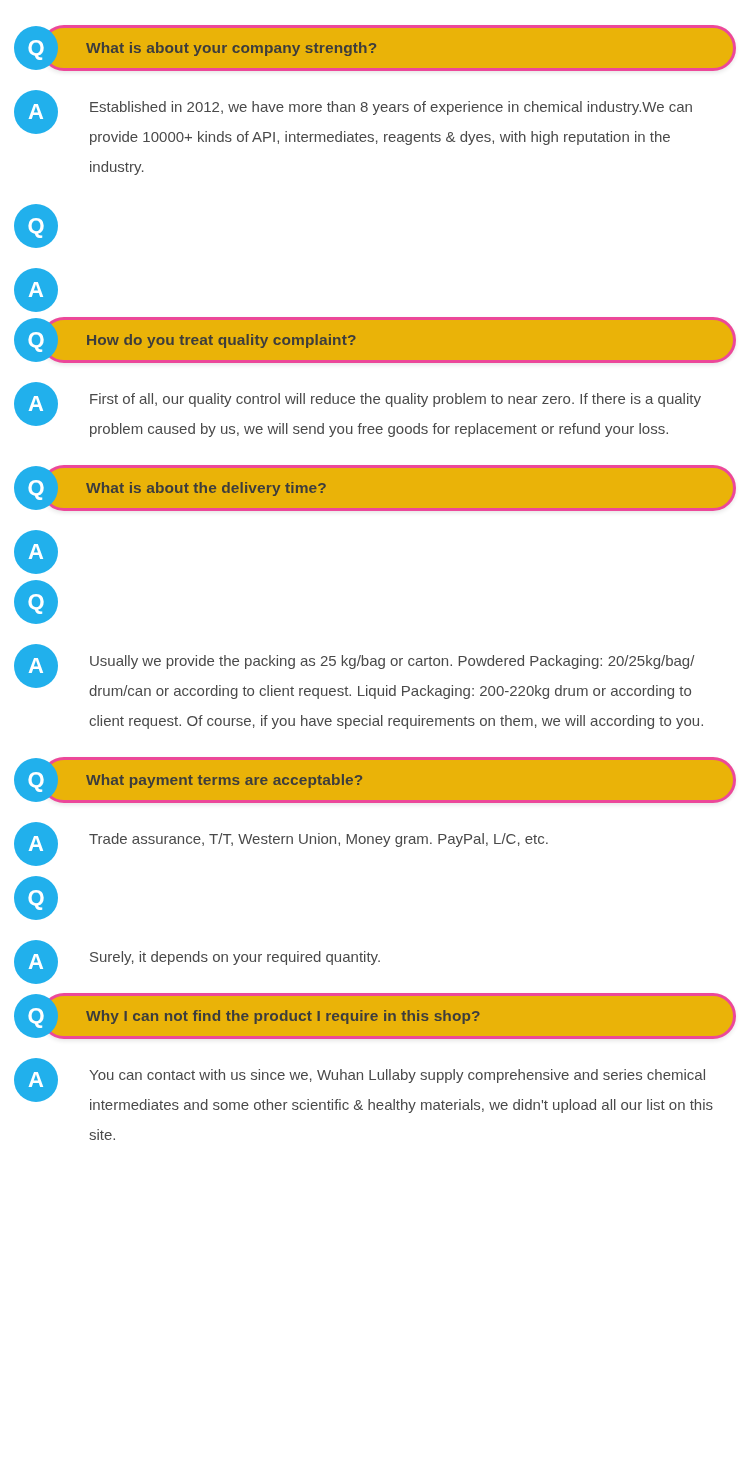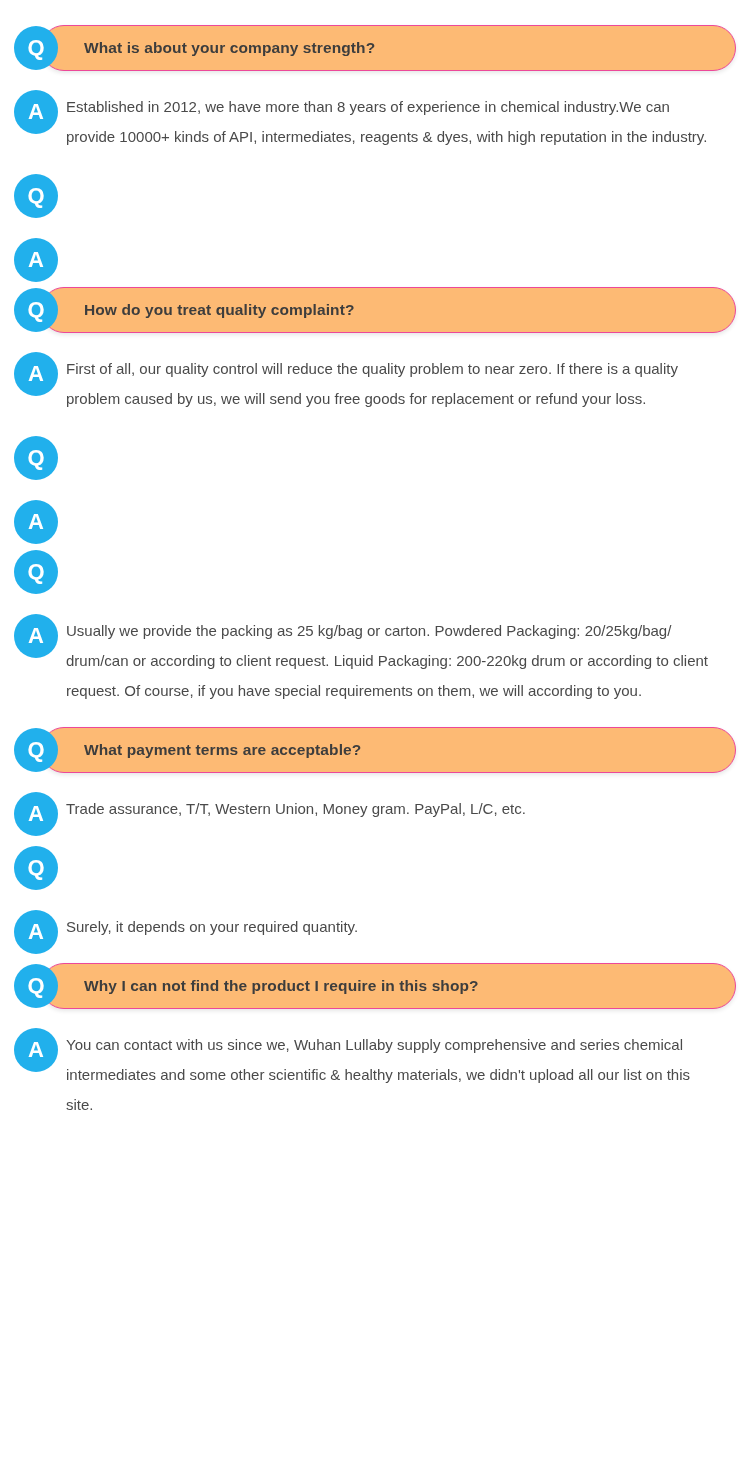--- a/index.html
+++ b/index.html
@@ -28,22 +28,22 @@
     position: relative;
     display: flex;
     align-items: center;
     margin-bottom: 6px;
     min-height: 52px;
   }
   .q-pill {
     position: relative;
     margin-left: 27px;
     flex: 1 1 auto;
-    background: #fdba74;
-    border: 1px solid #ec4899;
+    background: #eab308;
+    border: 3px solid #ec4899;
     border-radius: 26px;
     box-shadow: 0 2px 4px rgba(0,0,0,0.10);
     min-height: 46px;
     display: flex;
     align-items: center;
     padding: 8px 26px 8px 42px;
     text-align: center;
   }
   .q-text {
     font-size: 15.5px;
@@ -80,21 +80,21 @@
     display: flex;
     align-items: flex-start;
     padding: 8px 0 18px 0;
     min-height: 56px;
   }
   .a-badge {
     left: 0;
     top: 10px;
   }
   .a-text {
-    margin-left: 52px;
+    margin-left: 75px;
     margin-right: 16px;
     font-size: 15px;
     line-height: 30px;
     color: #4a4a4a;
     padding-top: 4px;
   }
 </style>
 </head>
 <body>
 
@@ -131,20 +131,23 @@
     </div>
     <div class="a-row">
       <div class="badge a-badge">A</div>
       <div class="a-text">First of all, our quality control will reduce the quality problem to near zero. If there is a quality problem caused by us, we will send you free goods for replacement or refund your loss.</div>
     </div>
   </div>
 
   <div class="qa-block">
     <div class="q-row">
       <div class="badge q-badge">Q</div>
+      <div class="q-pill">
+        <span class="q-text">What is about the delivery time?</span>
+      </div>
     </div>
     <div class="a-row">
       <div class="badge a-badge">A</div>
     </div>
   </div>
 
   <div class="qa-block">
     <div class="q-row">
       <div class="badge q-badge">Q</div>
     </div>

